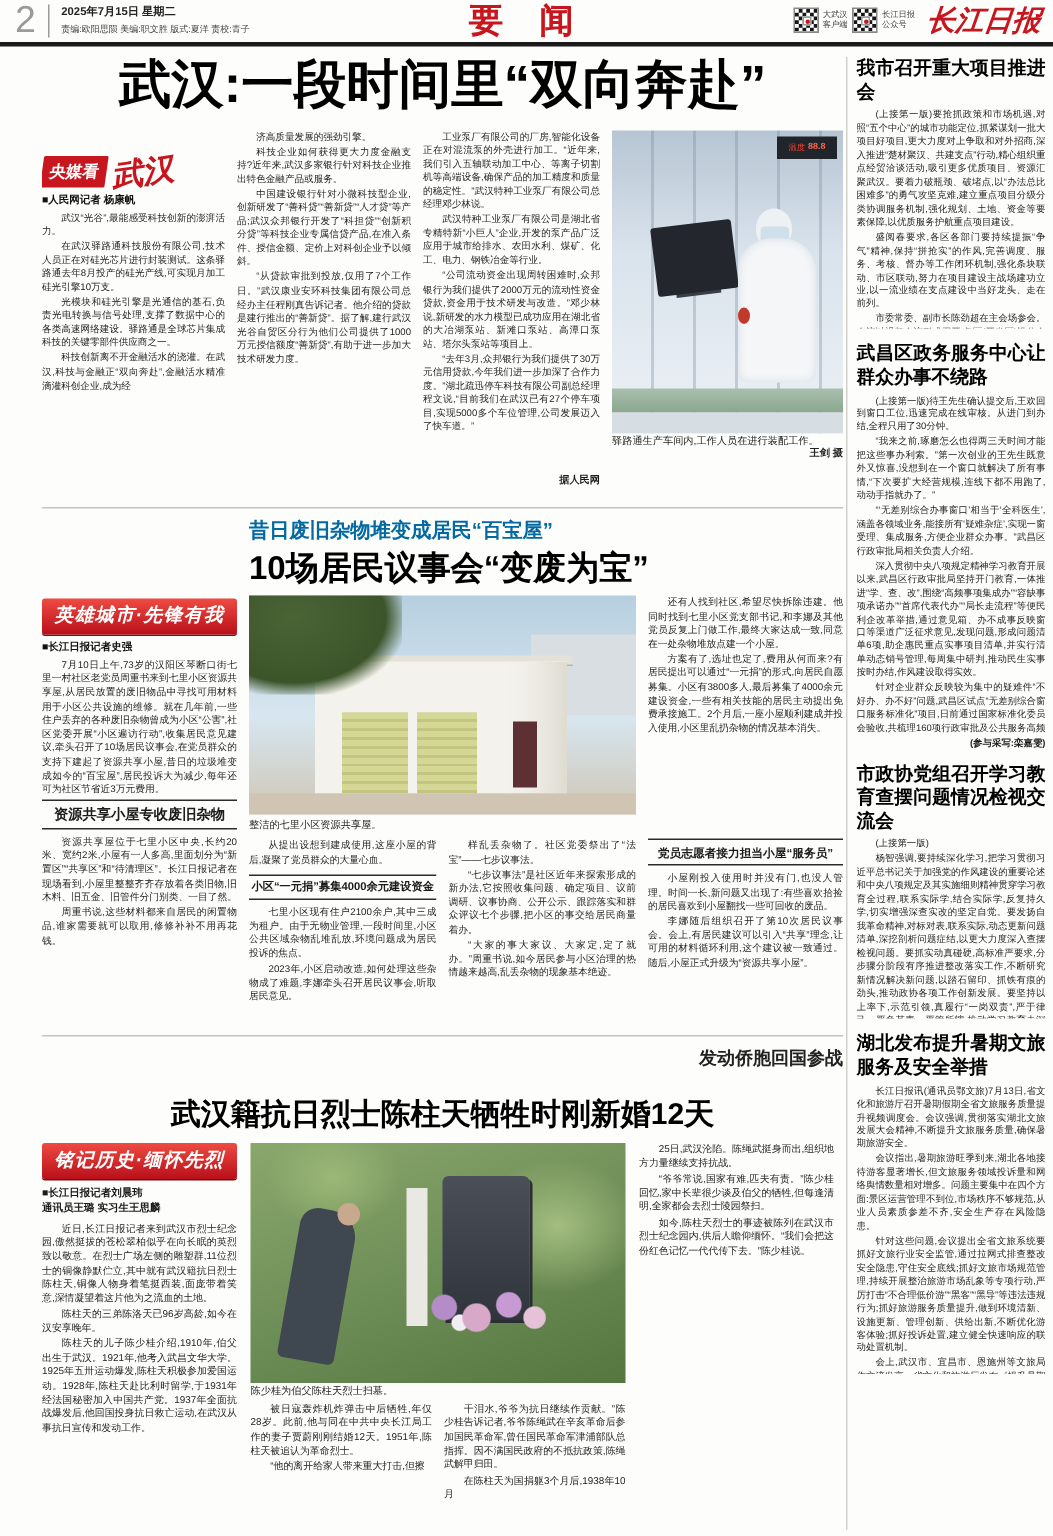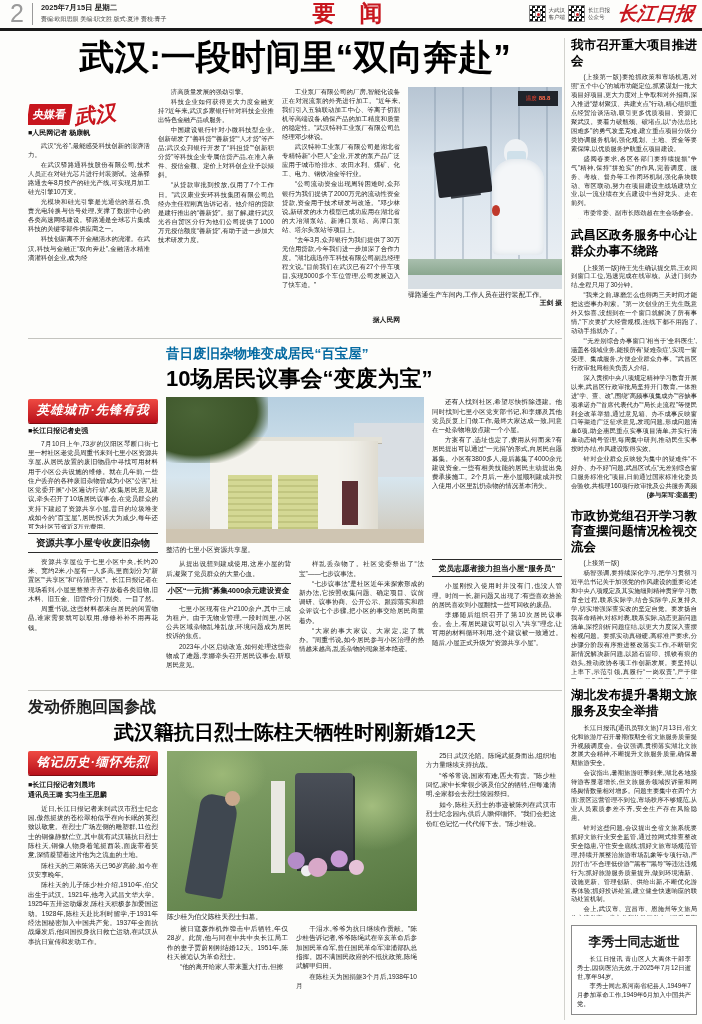--- a/index.html
+++ b/index.html
@@ -88,21 +88,21 @@
   .p2-reddoor{ position:absolute; left:176px; top:84px; width:16px; height:44px; background:#5d3034; }
   .p2-ground{ position:absolute; left:0; bottom:0; width:100%; height:14px; background:#cfc5b2; }
   .feat-caption{ font-size:6.8px; color:#222; margin:2px 0 4px; }
   .mid-cols{ display:flex; gap:8px; height:118px; }
   .mid-subcol{ width:125px; overflow:hidden; }
   .feat-sub{ font-size:7.5px; }
   .mr-sub{ font-size:7.8px; }
 
   
   .bottomband{ position:absolute; left:28px; top:690px; width:534px; height:334px; border-top:1px solid #c4c4bf; padding-top:6px; }
-  .mar-kicker{ text-align:left; font-size:16px; font-weight:600; color:#222; margin-bottom:3px; }
+  .mar-kicker{ text-align:right; font-size:12px; font-weight:600; color:#222; margin-bottom:18px; }
   .mar-headline{ text-align:center; font-size:20px; font-weight:900; color:#000; line-height:1.1; margin-bottom:8px; }
   .mar-row{ display:flex; gap:9px; height:262px; }
   .mar-c1{ width:130px; overflow:hidden; }
   .mar-c1 .paras p{ font-size:6.6px; }
   .mar-bylines{ margin:5px 0 4px; }
   .mar-bylines div{ font-size:7px; font-weight:bold; line-height:1.4; }
   .photoblock3{ width:250px; }
   .photo3{ position:relative; width:250px; height:160px; background:linear-gradient(160deg,#8aa86d 0%,#6f8f58 50%,#55763f 100%); overflow:hidden; }
   .p3-leaf1{ position:absolute; left:10px; top:-12px; width:90px; height:70px; background:radial-gradient(ellipse,#9cb877 0%,transparent 70%); }
   .p3-leaf2{ position:absolute; right:-10px; top:10px; width:110px; height:90px; background:radial-gradient(ellipse,#a3bd7e 0%,transparent 70%); }
@@ -244,27 +244,20 @@
     <div class="sb-art">
       <h4>湖北发布提升暑期文旅服务及安全举措</h4>
       <div class="paras h196">
           <p>长江日报讯(通讯员鄂文旅)7月13日,省文化和旅游厅召开暑期假期全省文旅服务质量提升视频调度会。会议强调,贯彻落实湖北文旅发展大会精神,不断提升文旅服务质量,确保暑期旅游安全。</p>
           <p>会议指出,暑期旅游旺季到来,湖北各地接待游客显著增长,但文旅服务领域投诉量和网络舆情数量相对增多。问题主要集中在四个方面:景区运营管理不到位,市场秩序不够规范,从业人员素质参差不齐,安全生产存在风险隐患。</p>
           <p>针对这些问题,会议提出全省文旅系统要抓好文旅行业安全监管,通过拉网式排查整改安全隐患,守住安全底线;抓好文旅市场规范管理,持续开展整治旅游市场乱象等专项行动,严厉打击“不合理低价游”“黑客”“黑导”等违法违规行为;抓好旅游服务质量提升,做到环境清新、设施更新、管理创新、供给出新,不断优化游客体验;抓好投诉处置,建立健全快速响应的联动处置机制。</p>
           <p>会上,武汉市、宜昌市、恩施州等文旅局作交流发言。省文化和旅游厅发布《提升暑期文旅服务十大举措》和《做好暑期汛期文旅安全十大举措》。省文化和旅游厅主要负责同志表示,全省文旅系统要以此次会议为契机,全力提升文旅服务质量,维护湖北文旅产业发展的良好局面,朝着建设世界知名文化旅游目的地的目标迈进。</p>
         </div>
     </div>
 
-    <div class="obit">
-      <h5>李秀士同志逝世</h5>
-      <div class="paras">
-          <p>长江日报讯 青山区人大离休干部李秀士,因病医治无效,于2025年7月12日逝世,享年94岁。</p>
-          <p>李秀士同志系河南省杞县人,1949年7月参加革命工作,1949年6月加入中国共产党。</p>
-        </div>
-    </div>
 
   </div>
 
   <div class="midband">
     <div class="hero-col">
       <div class="hero-spacer"></div>
       <div class="banner-red">英雄城市·先锋有我</div>
       <div class="byline">■长江日报记者史强</div>
       <div class="paras" style="height:90px;">
           <p>7月10日上午,73岁的汉阳区琴断口街七里一村社区老党员周重书来到七里小区资源共享屋,从居民放置的废旧物品中寻找可用材料用于小区公共设施的维修。就在几年前,一些住户丢弃的各种废旧杂物曾成为小区“公害”,社区党委开展“小区遍访行动”,收集居民意见建议,牵头召开了10场居民议事会,在党员群众的支持下建起了资源共享小屋,昔日的垃圾堆变成如今的“百宝屋”,居民投诉大为减少,每年还可为社区节省近3万元费用。</p>

